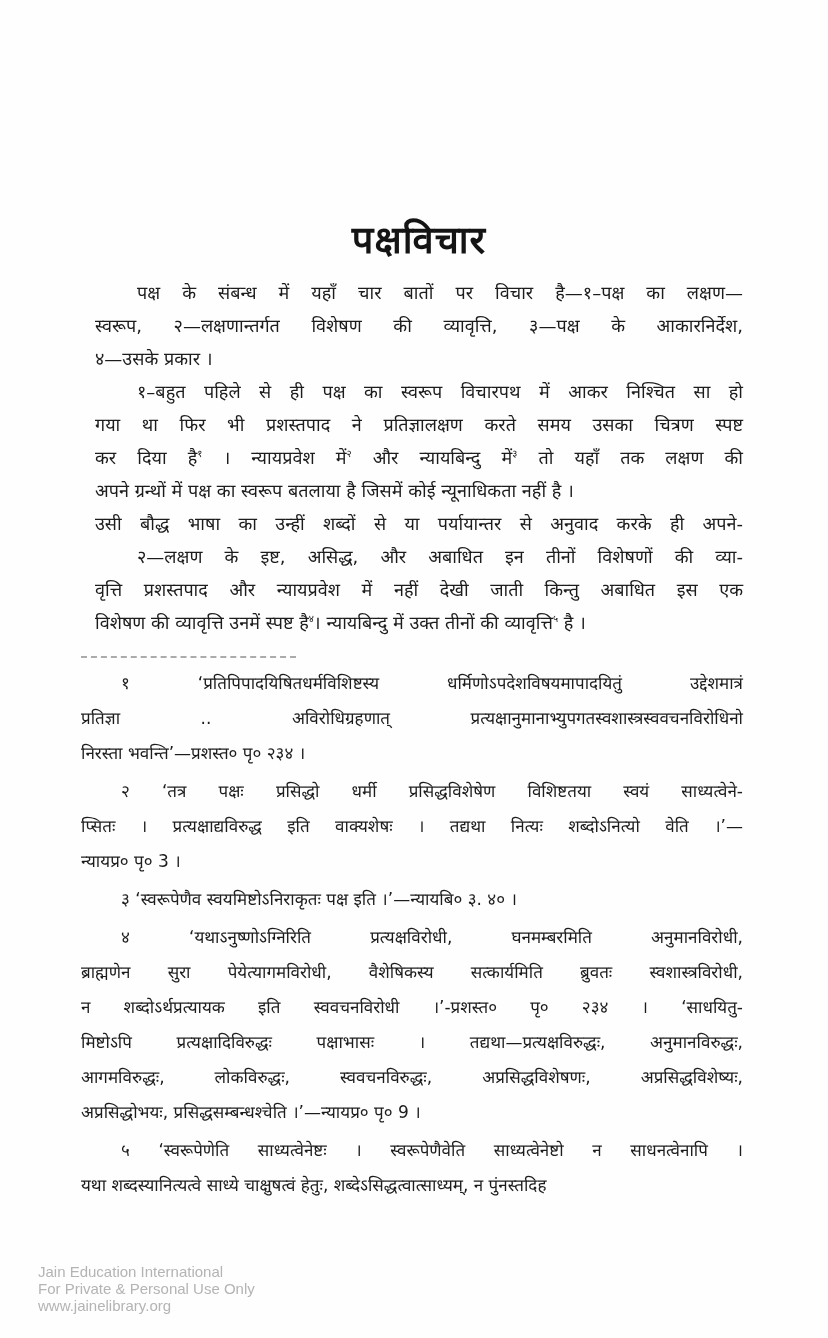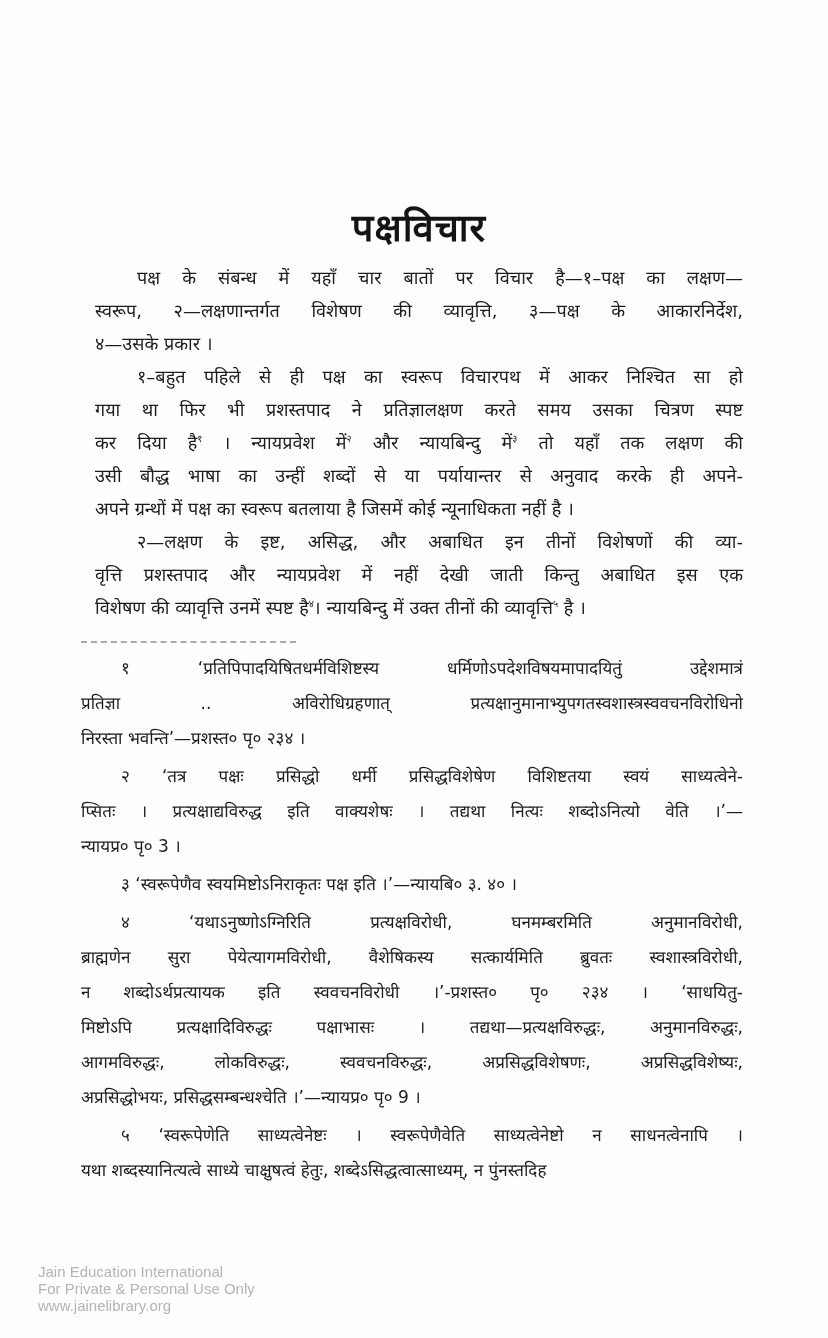--- a/index.html
+++ b/index.html
@@ -14,21 +14,21 @@
     background: #fefefe;
     overflow: hidden;
     font-family: "DejaVu Sans", sans-serif;
     color: #1c1c1c;
     box-sizing: border-box;
   }
   .content {
     padding: 0 85px 0 95px;
   }
   h1.doc-title {
-    margin: 0;
+    margin: 12px;
     padding-top: 200px;
     text-align: center;
     font-size: 38px;
     font-weight: bold;
     letter-spacing: 1px;
     color: #141414;
   }
   .body-text {
     margin-top: 9px;
     font-size: 18px;
@@ -87,22 +87,22 @@
     <div class="body-text" id="body-paragraphs">
         <div class="para">
           <div class="line indent">पक्ष के संबन्ध में यहाँ चार बातों पर विचार है—१–पक्ष का लक्षण—</div>
           <div class="line">स्वरूप, २—लक्षणान्तर्गत विशेषण की व्यावृत्ति, ३—पक्ष के आकारनिर्देश,</div>
           <div class="line last">४—उसके प्रकार ।</div>
         </div>
         <div class="para">
           <div class="line indent">१–बहुत पहिले से ही पक्ष का स्वरूप विचारपथ में आकर निश्चित सा हो</div>
           <div class="line">गया था फिर भी प्रशस्तपाद ने प्रतिज्ञालक्षण करते समय उसका चित्रण स्पष्ट</div>
           <div class="line"><span>कर दिया है</span><sup class="fn-ref">१</sup><span> । न्यायप्रवेश में</span><sup class="fn-ref">२</sup><span> और न्यायबिन्दु में</span><sup class="fn-ref">३</sup><span> तो यहाँ तक लक्षण की</span></div>
+          <div class="line last">अपने ग्रन्थों में पक्ष का स्वरूप बतलाया है जिसमें कोई न्यूनाधिकता नहीं है ।</div>
           <div class="line">उसी बौद्ध भाषा का उन्हीं शब्दों से या पर्यायान्तर से अनुवाद करके ही अपने-</div>
-          <div class="line last">अपने ग्रन्थों में पक्ष का स्वरूप बतलाया है जिसमें कोई न्यूनाधिकता नहीं है ।</div>
         </div>
         <div class="para">
           <div class="line indent">२—लक्षण के इष्ट, असिद्ध, और अबाधित इन तीनों विशेषणों की व्या-</div>
           <div class="line">वृत्ति प्रशस्तपाद और न्यायप्रवेश में नहीं देखी जाती किन्तु अबाधित इस एक</div>
           <div class="line last"><span>विशेषण की व्यावृत्ति उनमें स्पष्ट है</span><sup class="fn-ref">४</sup><span>। न्यायबिन्दु में उक्त तीनों की व्यावृत्ति</span><sup class="fn-ref">५</sup><span> है ।</span></div>
         </div>
       </div>
 
     <div class="fn-separator"></div>
 

